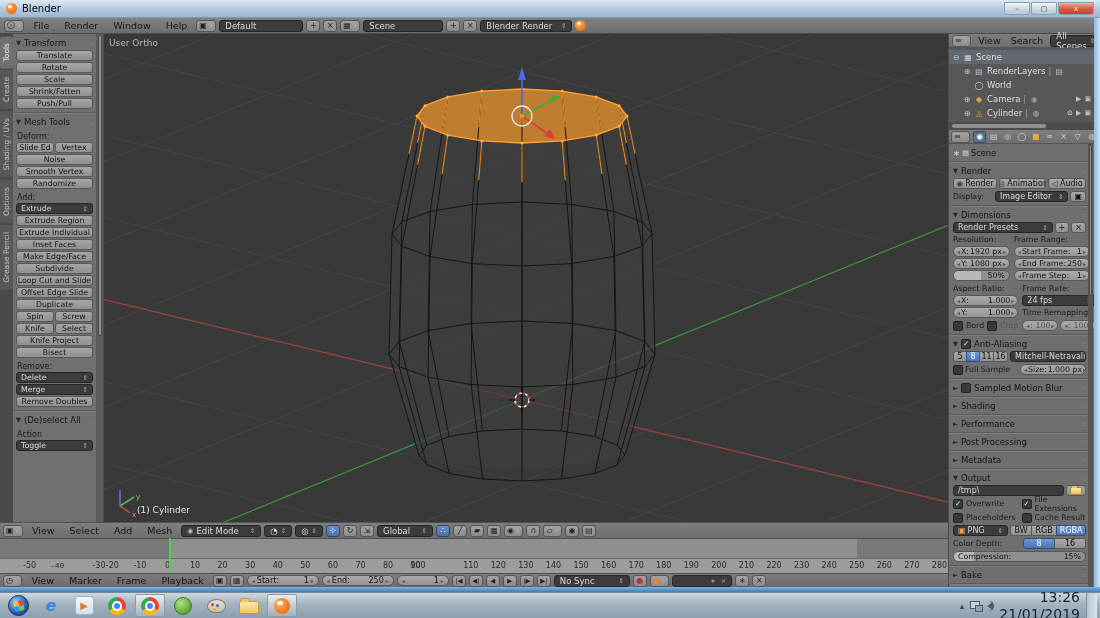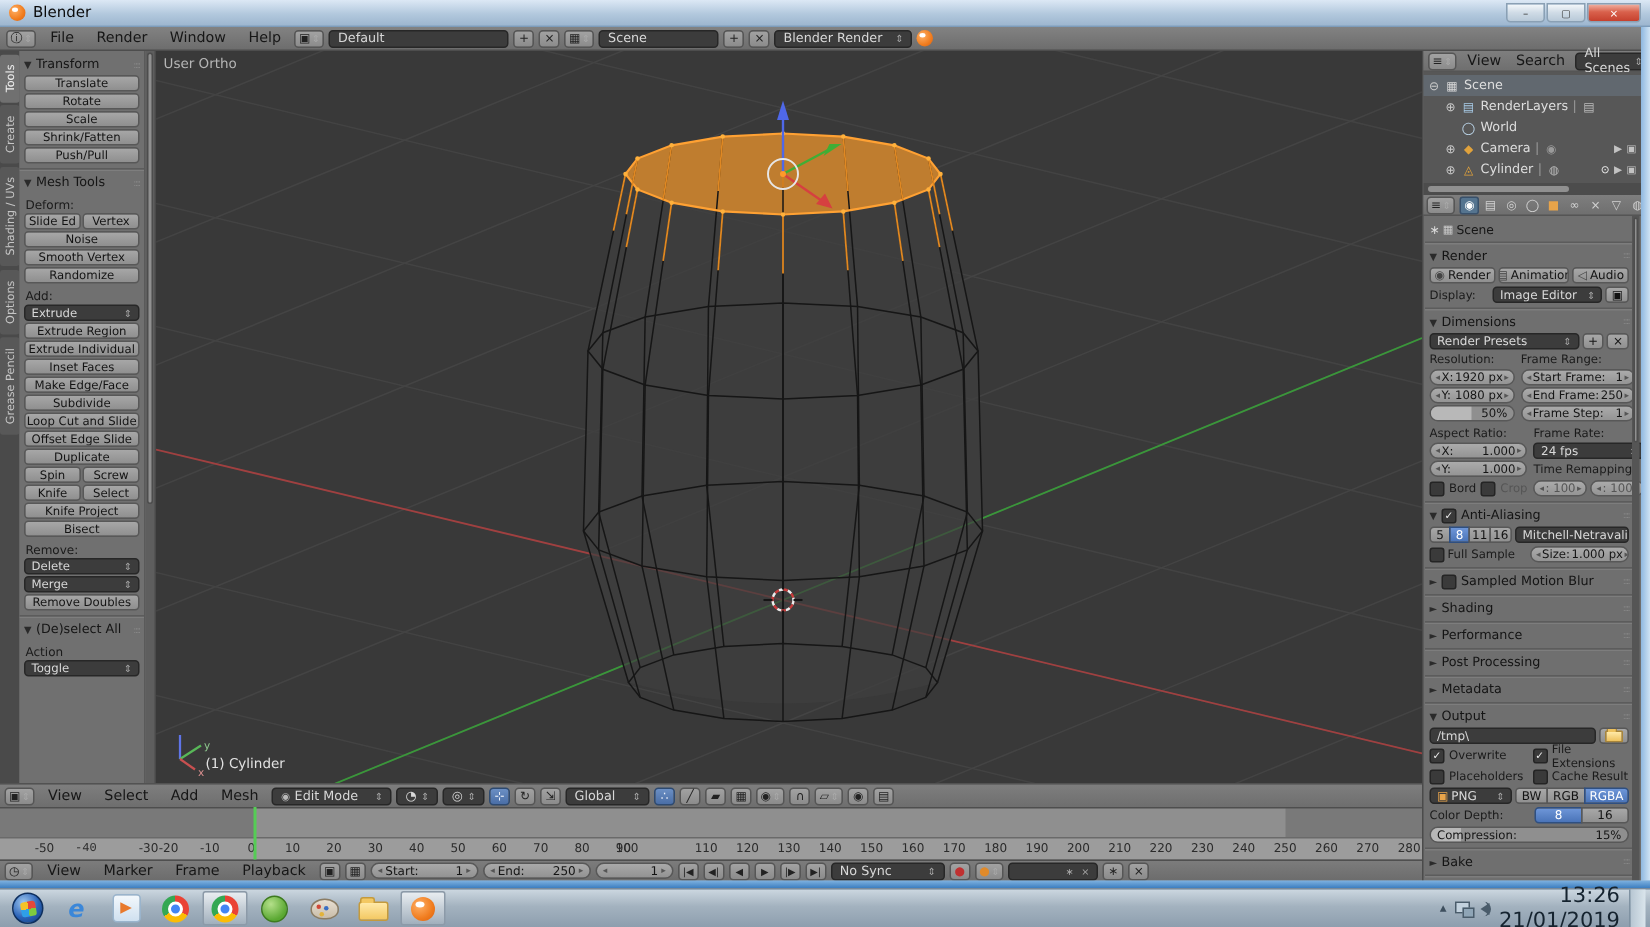--- a/index.html
+++ b/index.html
@@ -152,21 +152,21 @@
           <span class="ddar">⇕</span>
         </span>
       <span class="menu">File</span>
       <span class="menu">Render</span>
       <span class="menu">Window</span>
       <span class="menu">Help</span>
       <span class="wbtn">
           <span>▣</span>
           <span class="ddar">⇕</span>
         </span>
-      <span class="dfield" style="width:120px">
+      <span class="dfield" style="width:84px">
           <span>Default</span>
         </span>
       <span class="wbtn">+</span>
       <span class="wbtn">×</span>
       <span class="wbtn">
           <span>▦</span>
           <span class="ddar">⇕</span>
         </span>
       <span class="dfield" style="width:80px">
           <span>Scene</span>

